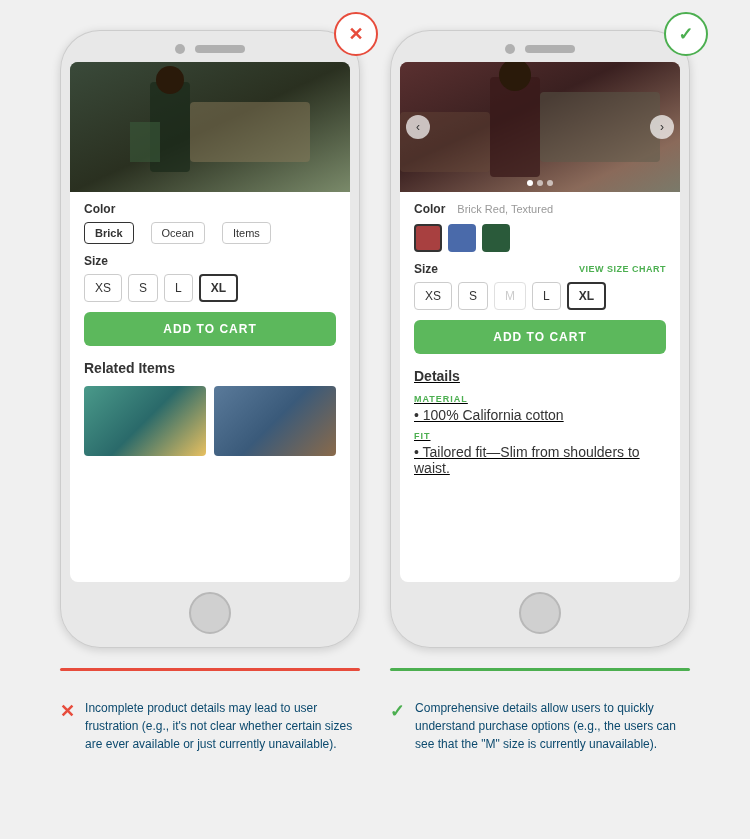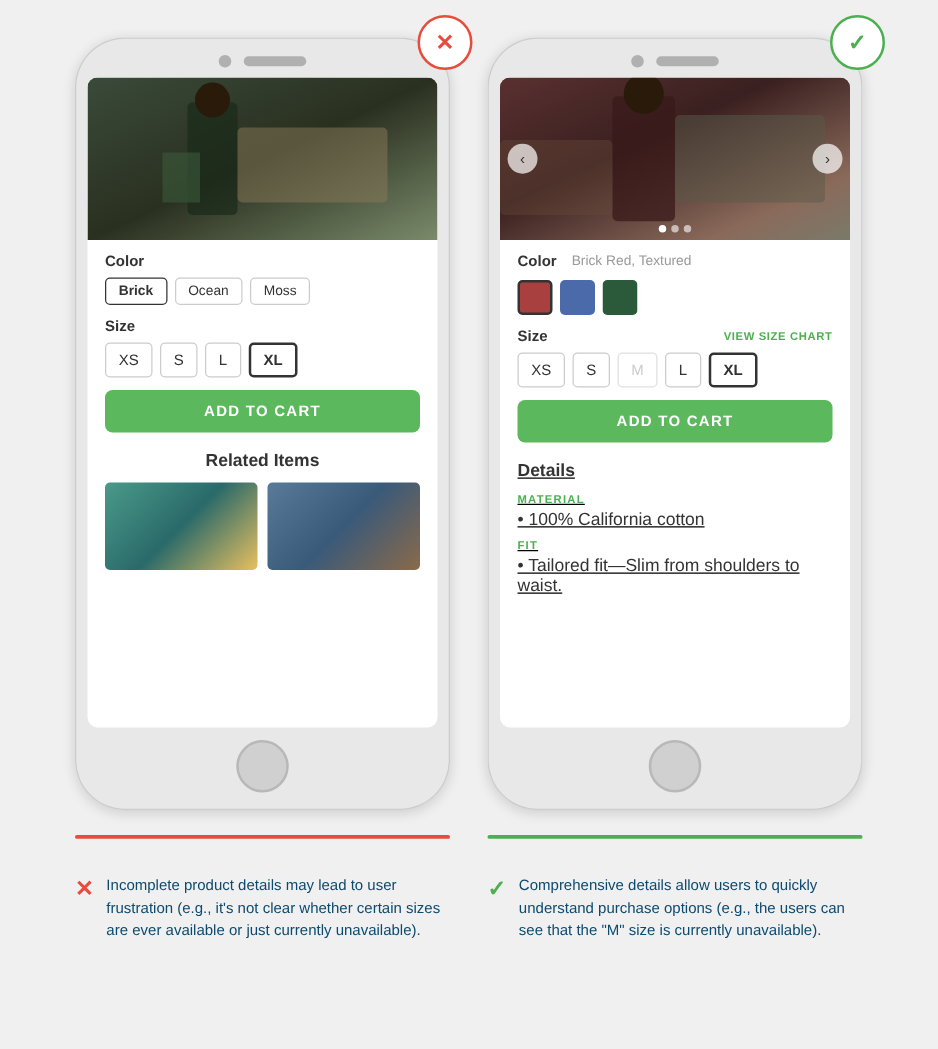--- a/index.html
+++ b/index.html
@@ -278,21 +278,21 @@
       border-radius: 6px;
       font-size: 12px;
       font-weight: 700;
       letter-spacing: 1px;
       text-align: center;
       cursor: pointer;
       margin-bottom: 14px;
     }
 
     .related-items-section {
-      text-align: center;
+      text-align: left;
     }
 
     .section-title {
       font-size: 14px;
       font-weight: 700;
       color: #333;
       margin-bottom: 10px;
     }
 
     .related-images {
@@ -406,24 +406,24 @@
             <rect x="80" y="20" width="40" height="90" rx="4" fill="#1a2a1a" opacity="0.7"></rect>
             <ellipse cx="100" cy="18" rx="14" ry="14" fill="#2a1a0a"></ellipse>
             <rect x="120" y="40" width="120" height="60" rx="4" fill="#8a7a5a" opacity="0.5"></rect>
             <rect x="60" y="60" width="30" height="40" fill="#3a5a3a" opacity="0.6"></rect>
           </svg>
         </div>
 
         <div class="screen-body">
           
           <div class="field-label">Color</div>
-          <div class="color-swatches" style="margin-top:6px; margin-bottom:10px; flex-direction:row; display:flex; gap:6px;">
+          <div class="color-swatches" style="margin-top:6px; margin-bottom:10px; flex-direction:row; display:flex; gap:17px;">
             <button class="color-btn selected">Brick</button>
             <button class="color-btn">Ocean</button>
-            <button class="color-btn">Moss</button>
+            <button class="color-btn">Items</button>
           </div>
 
           
           <div class="field-label">Size</div>
           <div class="size-buttons" style="margin-top:6px;">
             <button class="size-btn">XS</button>
             <button class="size-btn">S</button>
             <button class="size-btn">L</button>
             <button class="size-btn selected">XL</button>
           </div>

